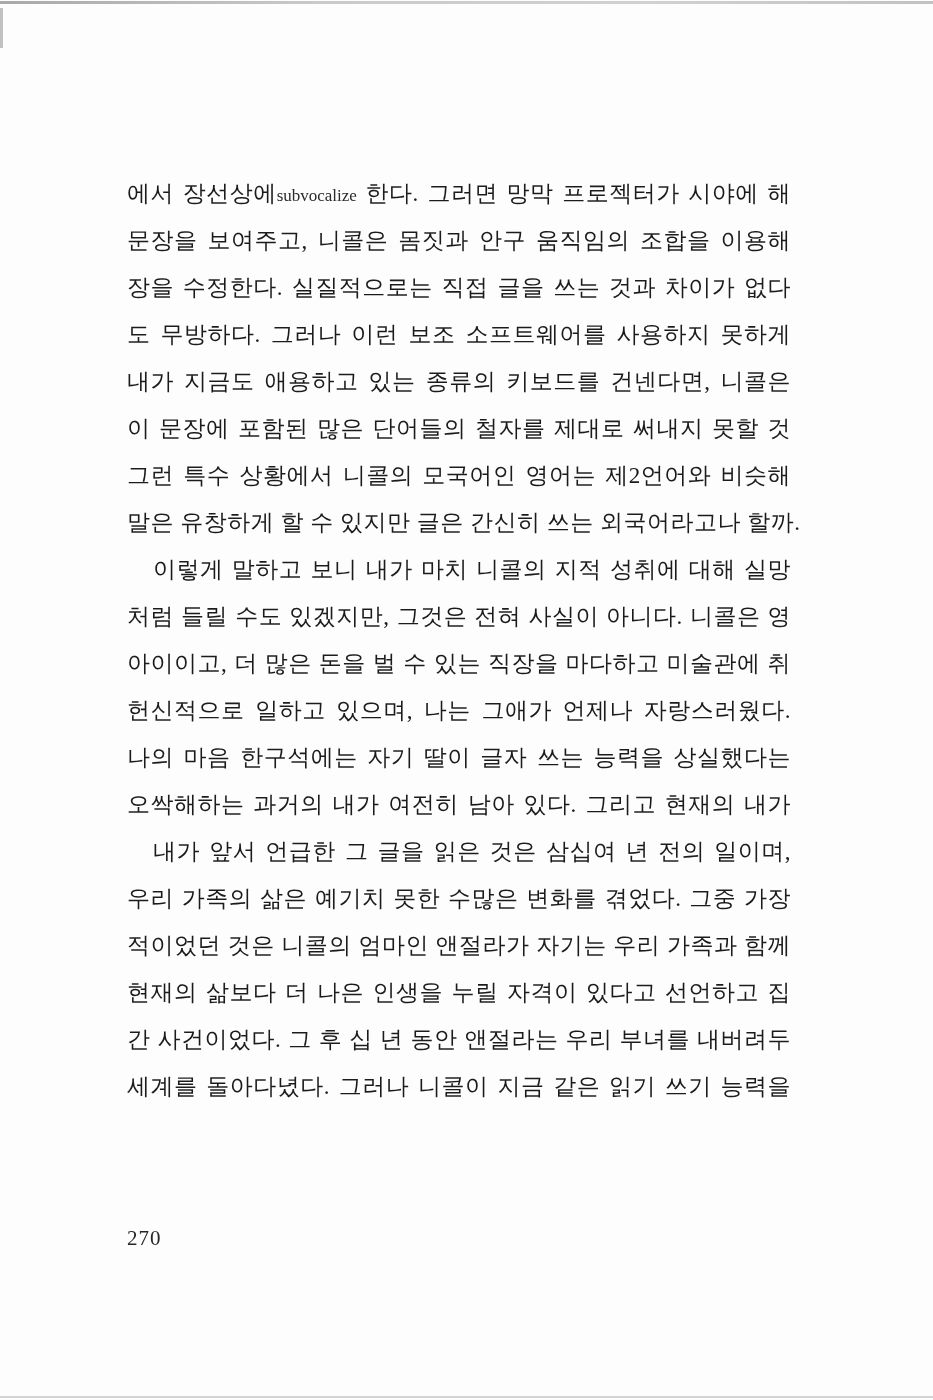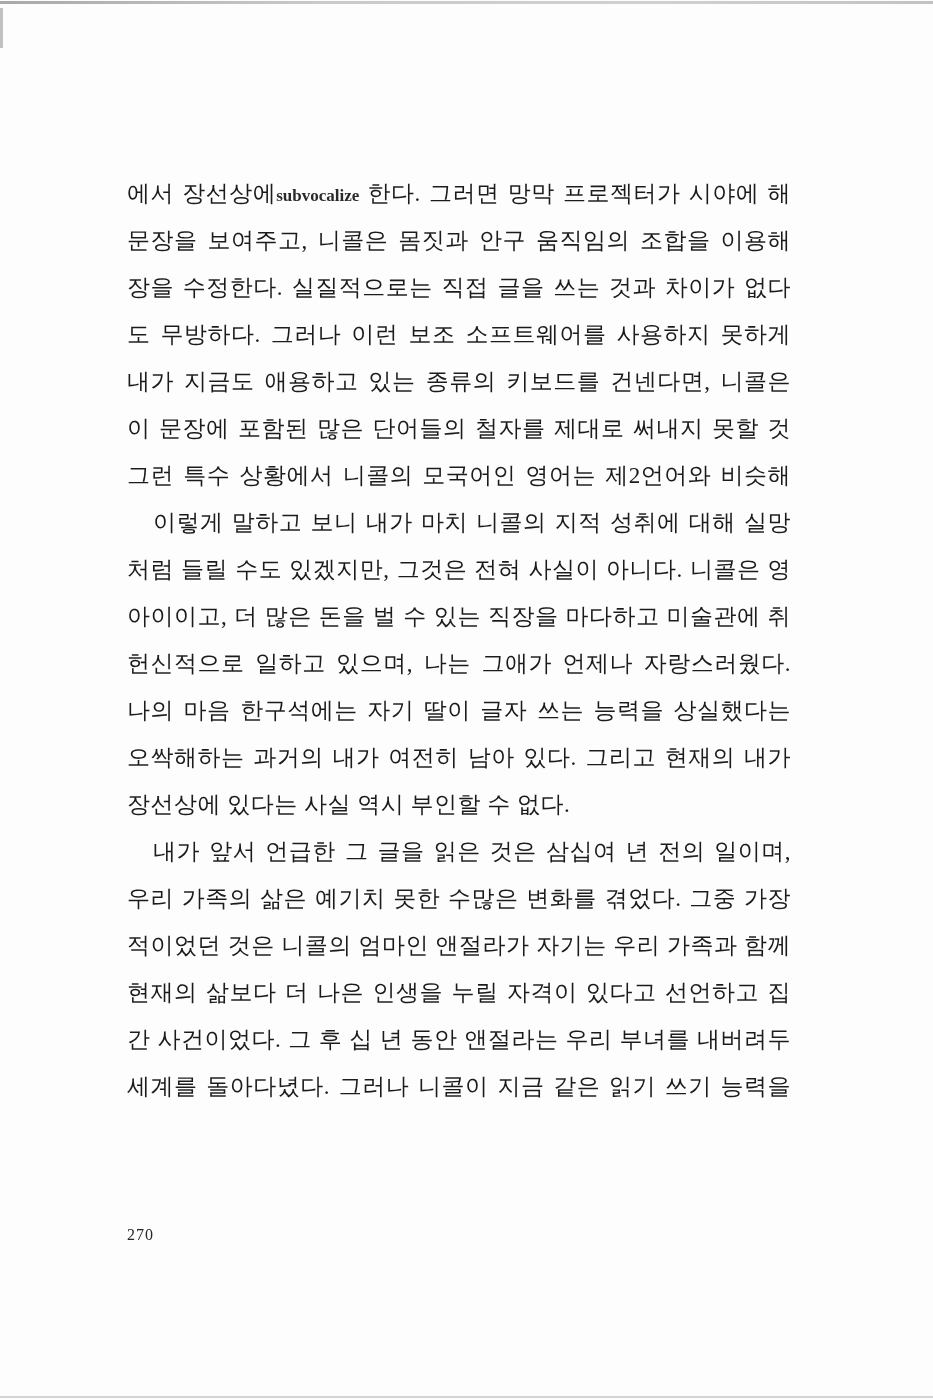--- a/index.html
+++ b/index.html
@@ -67,54 +67,53 @@
     padding-left: 26px;
   }
   .line.indent.just {
     padding-left: 26px;
     width: 638px;
   }
   .latin-annotation {
     font-size: 17px;
     letter-spacing: 0;
     color: #2a2a2a;
-    font-weight: bold;
   }
   .page-number {
     position: absolute;
     left: 127px;
     top: 1226px;
-    font-size: 16px;
+    font-size: 21px;
     letter-spacing: 1px;
     color: #262626;
   }
 </style>
 </head>
 <body>
 
 <div class="page">
   <div class="scan-edge-top"></div>
   <div class="scan-edge-left"></div>
   <div class="scan-edge-bottom"></div>
 
   <div class="body-text">
       <div class="line just"><span>에서 장선상에</span><span class="latin-annotation">subvocalize</span><span> 한다. 그러면 망막 프로젝터가 시야에 해당</span></div>
       <div class="line just"><span>문장을 보여주고, 니콜은 몸짓과 안구 움직임의 조합을 이용해 그 문</span></div>
       <div class="line just"><span>장을 수정한다. 실질적으로는 직접 글을 쓰는 것과 차이가 없다고 해</span></div>
       <div class="line just"><span>도 무방하다. 그러나 이런 보조 소프트웨어를 사용하지 못하게 하고</span></div>
       <div class="line just"><span>내가 지금도 애용하고 있는 종류의 키보드를 건넨다면, 니콜은 지금</span></div>
       <div class="line just"><span>이 문장에 포함된 많은 단어들의 철자를 제대로 써내지 못할 것이다.</span></div>
       <div class="line just"><span>그런 특수 상황에서 니콜의 모국어인 영어는 제2언어와 비슷해진다.</span></div>
+      <div class="line"><span>말은 유창하게 할 수 있지만 글은 간신히 쓰는 외국어라고나 할까.</span></div>
       <div class="line just indent"><span>이렇게 말하고 보니 내가 마치 니콜의 지적 성취에 대해 실망한 것</span></div>
       <div class="line just"><span>처럼 들릴 수도 있겠지만, 그것은 전혀 사실이 아니다. 니콜은 영리한</span></div>
       <div class="line just"><span>아이이고, 더 많은 돈을 벌 수 있는 직장을 마다하고 미술관에 취직해</span></div>
       <div class="line just"><span>헌신적으로 일하고 있으며, 나는 그애가 언제나 자랑스러웠다. 그러나</span></div>
       <div class="line just"><span>나의 마음 한구석에는 자기 딸이 글자 쓰는 능력을 상실했다는 사실에</span></div>
       <div class="line just"><span>오싹해하는 과거의 내가 여전히 남아 있다. 그리고 현재의 내가 그 연</span></div>
-      <div class="line"><span>장선상에 있다는 사실 역시 부인할 수 없다.</span></div>
       <div class="line just indent"><span>내가 앞서 언급한 그 글을 읽은 것은 삼십여 년 전의 일이며, 그동안</span></div>
       <div class="line just"><span>우리 가족의 삶은 예기치 못한 수많은 변화를 겪었다. 그중 가장 충격</span></div>
       <div class="line just"><span>적이었던 것은 니콜의 엄마인 앤절라가 자기는 우리 가족과 함께하는</span></div>
       <div class="line just"><span>현재의 삶보다 더 나은 인생을 누릴 자격이 있다고 선언하고 집을 나</span></div>
       <div class="line just"><span>간 사건이었다. 그 후 십 년 동안 앤절라는 우리 부녀를 내버려두고 전</span></div>
       <div class="line just"><span>세계를 돌아다녔다. 그러나 니콜이 지금 같은 읽기 쓰기 능력을 갖게</span></div>
     </div>
 
   <div class="page-number">270</div>
 </div>

